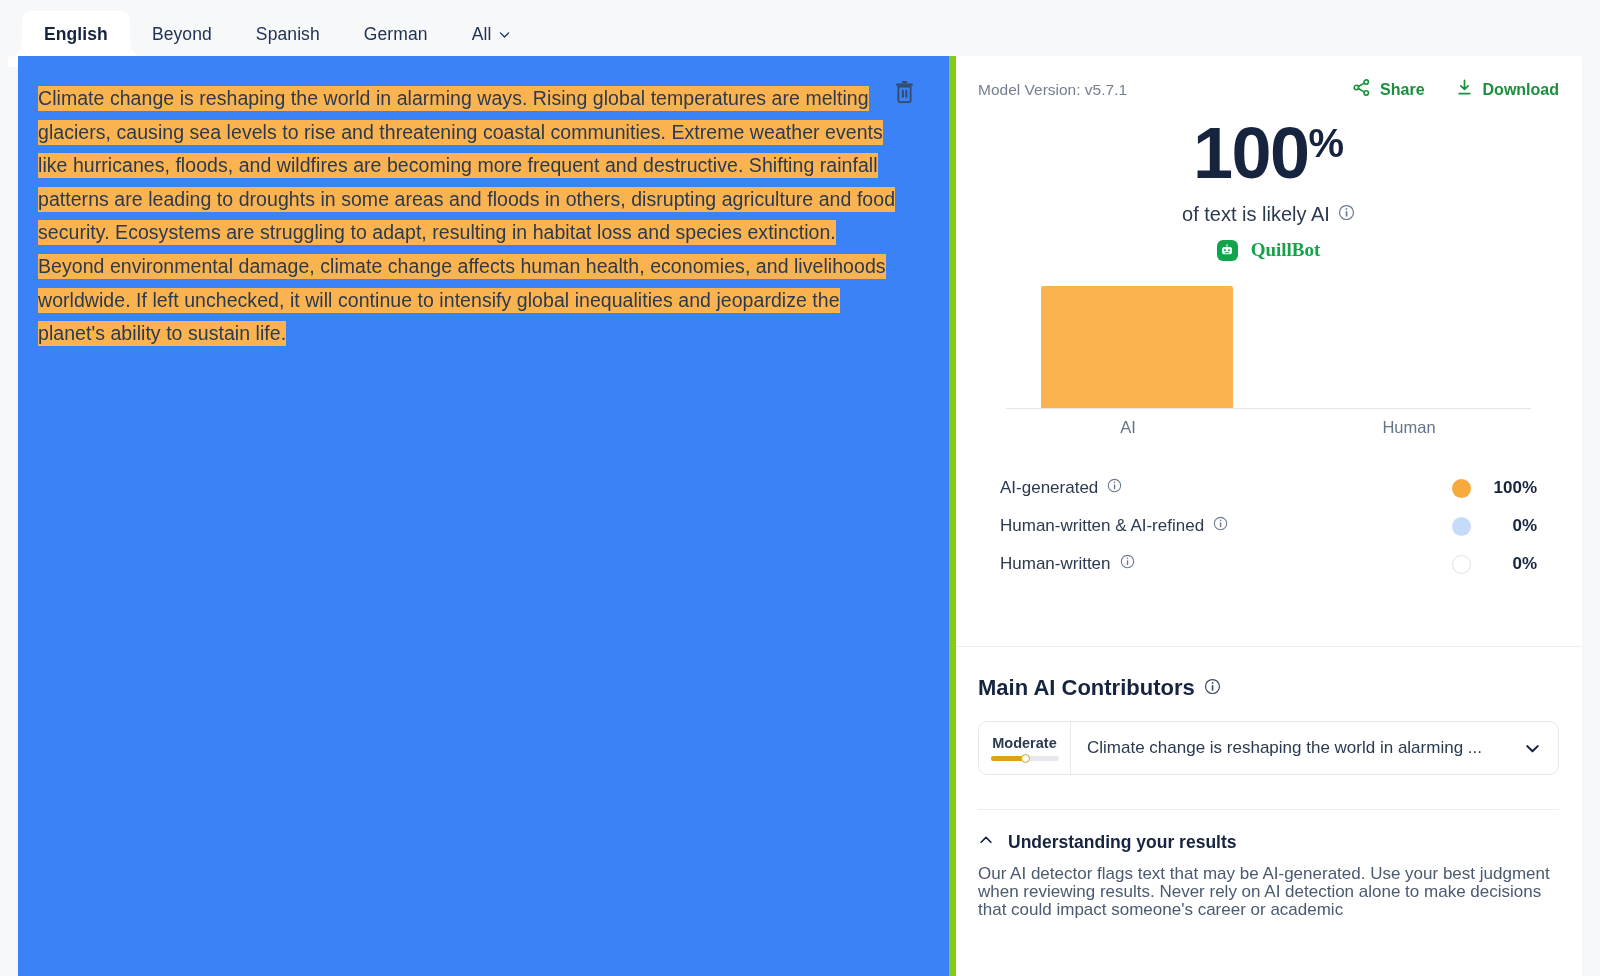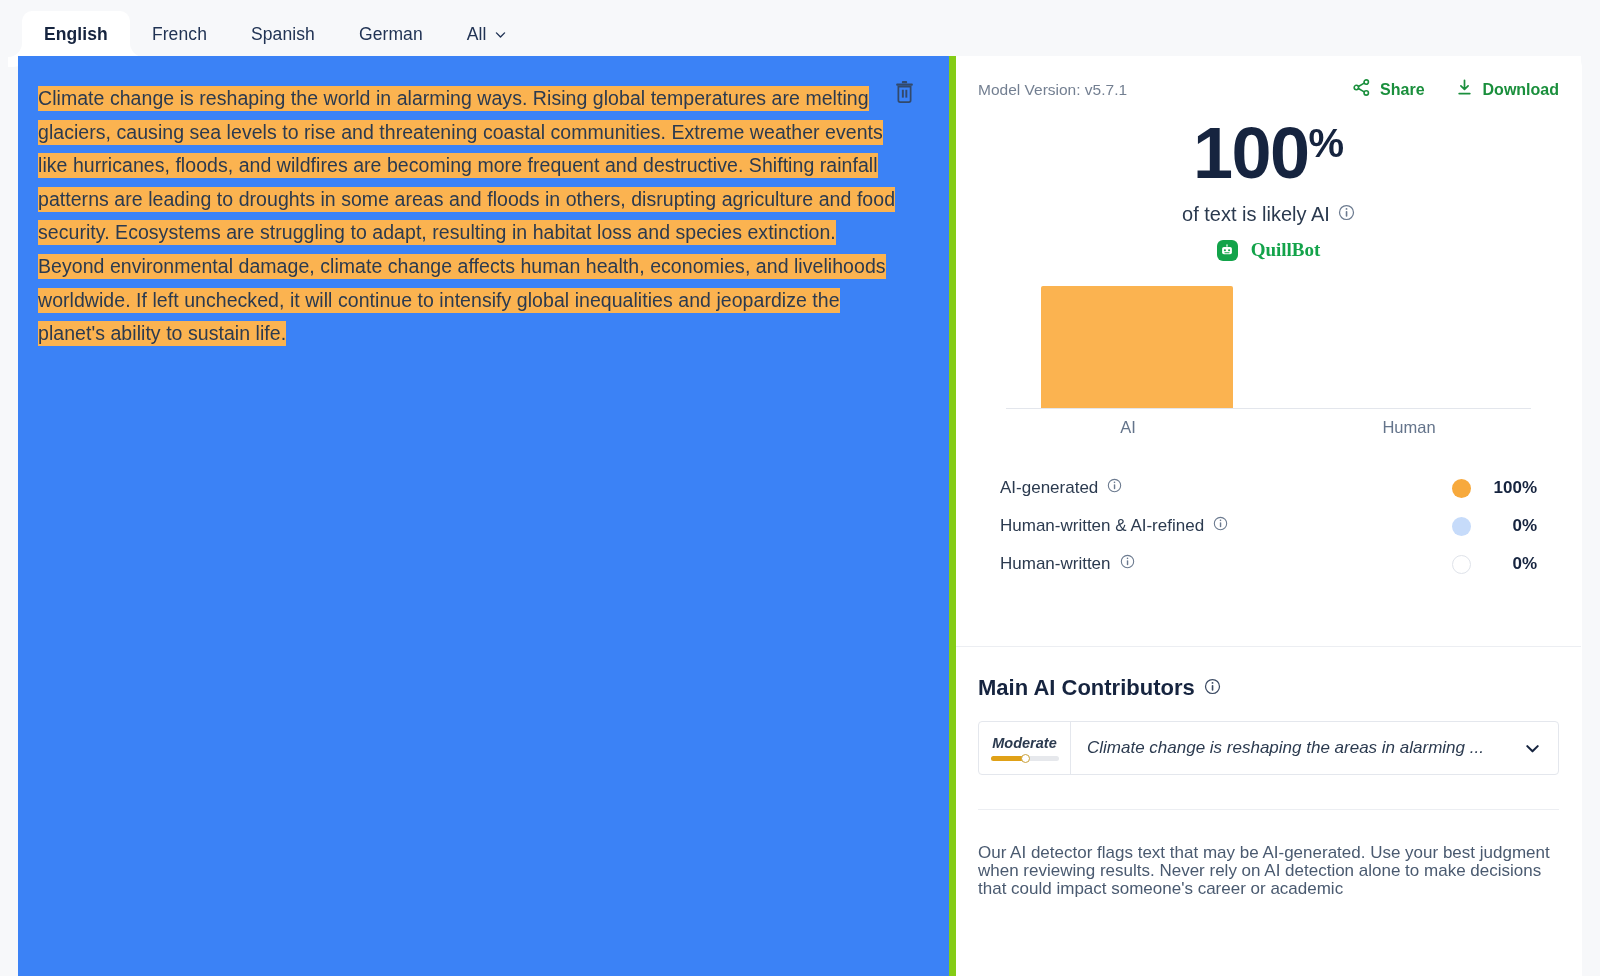--- a/index.html
+++ b/index.html
@@ -207,25 +207,24 @@
   
   .contrib { padding: 28px 22px 0 22px; }
   .contrib-title {
     display: flex; align-items: center; gap: 9px;
     font-size: 22px; font-weight: 700; color: #16243f;
   }
   .contrib-card {
     margin-top: 20px;
     height: 54px;
     border: 1px solid #e4e7ed;
-    border-radius: 4px;
+    border-radius: 9px;
     display: flex; align-items: center;
     cursor: pointer;
     background: #fff;
-    font-style: italic;
   }
   .sev {
     width: 92px; padding: 0 8px;
     display: flex; flex-direction: column; align-items: center; gap: 5px;
     border-right: 1px solid #e4e7ed;
     align-self: stretch; justify-content: center;
   }
   .sev-label { font-size: 14.5px; font-weight: 700; color: #2b3a4f; }
   .sev-track {
     width: 68px; height: 5px; border-radius: 3px; background: #e6e8ec;
@@ -262,21 +261,21 @@
   }
 </style>
 </head>
 <body>
 
 <div class="tabbar">
   <div class="tab active">
     <span>English</span>
   </div>
   <div class="tab">
-    <span>French</span>
+    <span>Beyond</span>
   </div>
   <div class="tab">
     <span>Spanish</span>
   </div>
   <div class="tab">
     <span>German</span>
   </div>
   <div class="tab">
     <span>All</span>
     <span class="chev">
@@ -448,29 +447,37 @@
       </div>
 
       <div class="contrib-card">
         <div class="sev">
           <span class="sev-label">Moderate</span>
           <span class="sev-track">
             <span class="sev-fill" id="sev-fill" style="width: 50%;"></span>
             <span class="sev-knob" id="sev-knob" style="left: calc(50% - 4px);"></span>
           </span>
         </div>
-        <div class="contrib-text">Climate change is reshaping the areas in alarming ...</div>
+        <div class="contrib-text">Climate change is reshaping the world in alarming ...</div>
         <div class="contrib-chev">
           <svg width="19" height="19" viewBox="0 0 20 20">
               <path d="M4.5 7.5l5.5 5.5 5.5-5.5" fill="none" stroke="#16243f" stroke-width="2.2" stroke-linecap="round" stroke-linejoin="round"></path>
             </svg>
         </div>
       </div>
     </div>
 
     <div class="rp-divider2"></div>
 
     <div class="understand">
+      <div class="understand-head">
+        <span>
+          <svg width="16" height="16" viewBox="0 0 18 18">
+              <path d="M3.5 11.5L9 6l5.5 5.5" fill="none" stroke="#16243f" stroke-width="1.9" stroke-linecap="round" stroke-linejoin="round"></path>
+            </svg>
+        </span>
+        <span>Understanding your results</span>
+      </div>
       <div class="understand-body">Our AI detector flags text that may be AI-generated. Use your best judgment when reviewing results. Never rely on AI detection alone to make decisions that could impact someone's career or academic</div>
     </div>
 
   </div>
 </div>
 
 </body></html>

